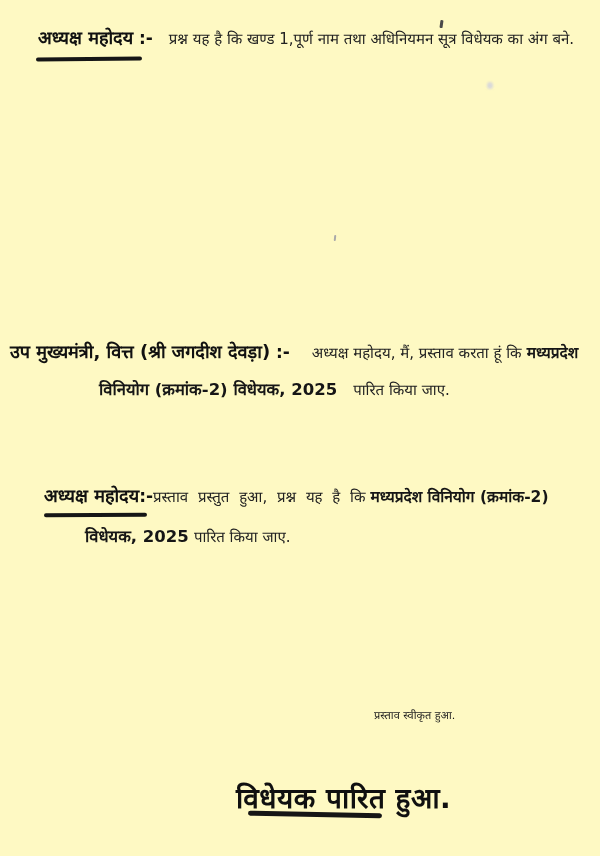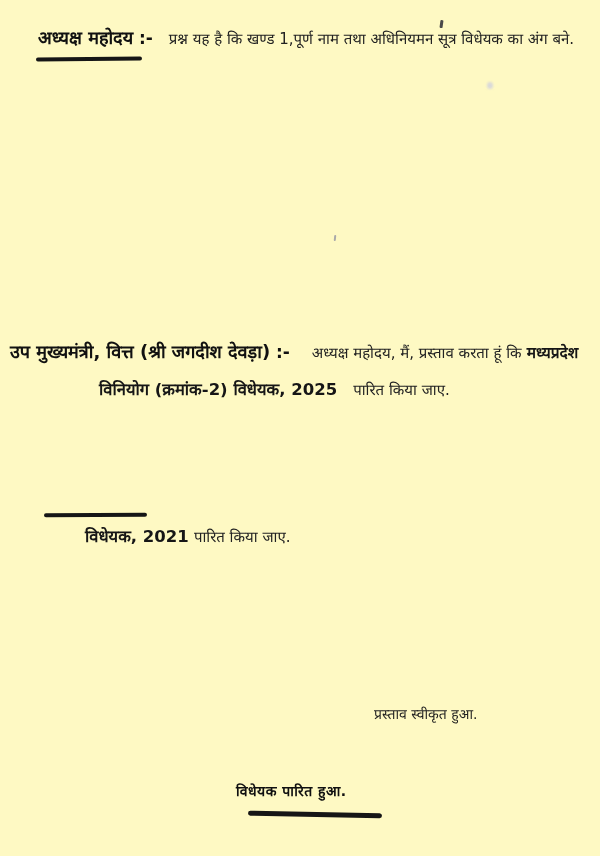--- a/index.html
+++ b/index.html
@@ -17,22 +17,22 @@
   .sep{font-weight:bold;font-size:17px;color:#111;}
   .body-text{font-size:15px;color:#222;}
   .bold-seg{font-weight:bold;font-size:15.5px;color:#161616;margin-top:19px;}
   .gap-sm{margin-left:10px;}
   .gap-md{margin-left:16px;}
   .wide-words{word-spacing:5px;}
   .uline{position:absolute;background:#161616;border-radius:2px;}
   .speck{position:absolute;background:#d9d9d9;border-radius:50%;filter:blur(1px);}
   .tick{position:absolute;background:#4a4a4a;border-radius:1px;}
   .tick-faint{position:absolute;background:#a9a9a9;border-radius:1px;}
-  .passed{font-weight:bold;font-size:14px;color:#101010;letter-spacing:0.5px;}
-  .adopted{font-size:14px;color:#1f1f1f;}
+  .passed{font-weight:bold;font-size:28px;color:#101010;letter-spacing:0.5px;}
+  .adopted{font-size:11px;color:#1f1f1f;}
   .centered-motion{font-weight:bold;font-size:15.5px;color:#151515;}
 </style>
 </head>
 <body>
 
 <div class="page">
 
   <div class="line" style="left:38px;top:26px;">
     <span class="speaker">अध्यक्ष महोदय</span><span class="sep"> :- </span><span class="body-text gap-sm">प्रश्न यह है कि खण्ड 1,पूर्ण नाम तथा अधिनियमन सूत्र विधेयक का अंग बने.</span>
   </div>
@@ -44,23 +44,26 @@
 
   <div class="tick-faint" style="left:334px;top:235px;width:2px;height:6px;transform:rotate(6deg);"></div>
 
   <div class="line" style="left:10px;top:340px;">
     <span class="speaker">उप मुख्यमंत्री, वित्त (श्री जगदीश देवड़ा)</span><span class="sep"> :- </span><span class="body-text gap-md">अध्यक्ष महोदय, मैं, प्रस्ताव करता हूं कि</span> <span class="bold-seg">मध्यप्रदेश</span>
   </div>
   <div class="line" style="left:99px;top:379px;">
     <span class="bold-seg" style="font-size:16.5px;">विनियोग (क्रमांक-2) विधेयक, 2025</span><span class="body-text gap-md">पारित किया जाए.</span>
   </div>
 
+  <div class="line" style="left:44px;top:484px;">
+    <span class="speaker">अध्यक्ष महोदय</span><span class="sep">:-</span><span class="body-text wide-words">प्रस्ताव प्रस्तुत हुआ, प्रश्न यह है कि</span> <span class="bold-seg">मध्यप्रदेश विनियोग (क्रमांक-2)</span>
+  </div>
   <div class="uline" style="left:44px;top:513px;width:103px;height:3.5px;transform:rotate(-0.4deg);"></div>
   <div class="line" style="left:85px;top:526px;">
-    <span class="bold-seg" style="font-size:16.5px;">विधेयक, 2021</span> <span class="body-text">पारित किया जाए.</span>
+    <span class="bold-seg" style="font-size:16.5px;">विधेयक, 2025</span> <span class="body-text">पारित किया जाए.</span>
   </div>
 
   <div class="line" style="left:374px;top:703px;">
     <span class="adopted">प्रस्ताव स्वीकृत हुआ.</span>
   </div>
 
   <div class="line" style="left:236px;top:780px;">
     <span class="passed">विधेयक पारित हुआ.</span>
   </div>
   <div class="uline" style="left:248px;top:812px;width:134px;height:5px;transform:rotate(1.1deg);border-radius:3px;"></div>

